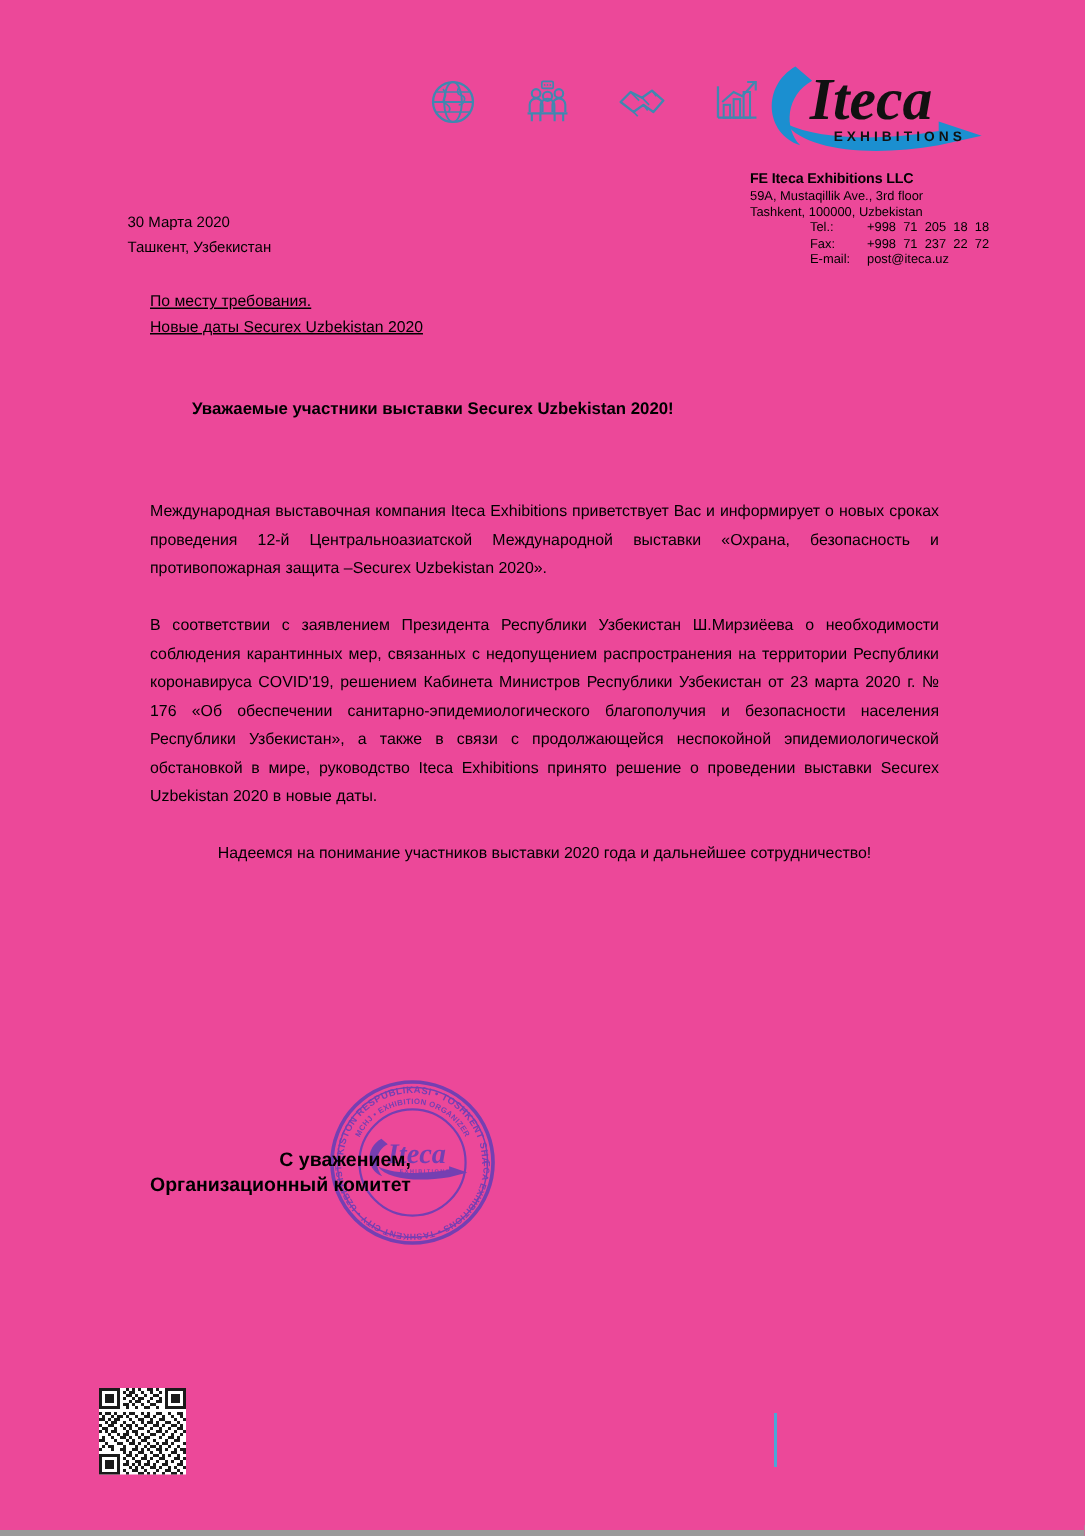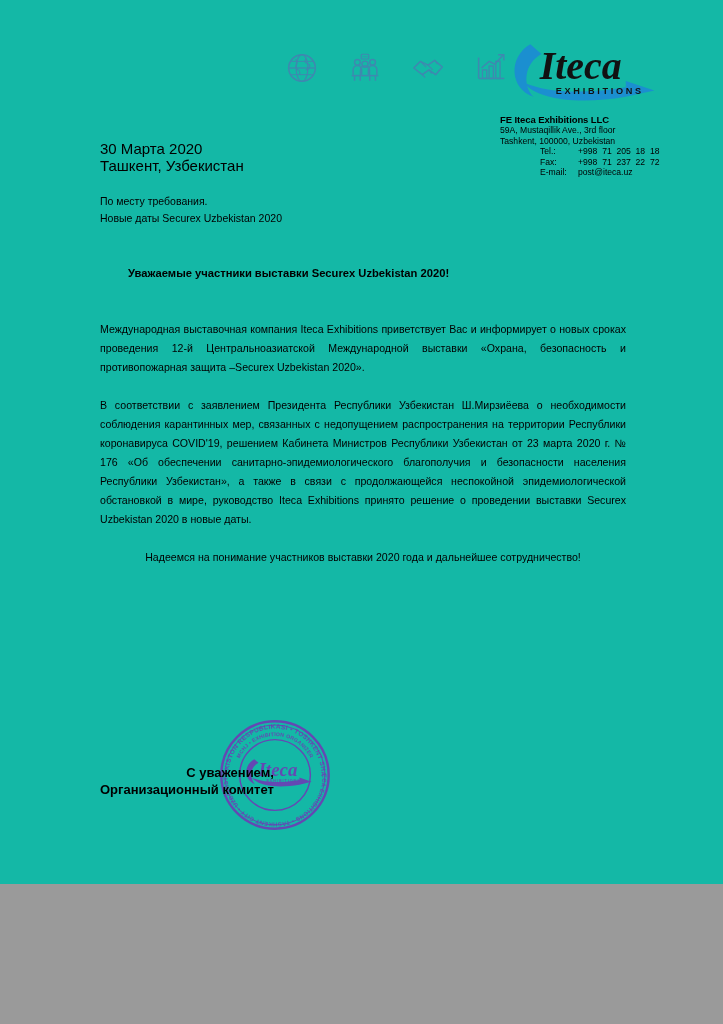--- a/index.html
+++ b/index.html
@@ -3,22 +3,22 @@
 <meta charset="utf-8">
 <style>
   html, body {
     margin: 0;
     padding: 0;
     background: #9a9a9a;
   }
   .page {
     position: relative;
     width: 723px;
-    height: 884px;
-    background: #14b8a6;
+    height: 1020px;
+    background: #ec4899;
     overflow: hidden;
     font-family: "Liberation Sans", sans-serif;
     color: #000000;
     box-sizing: border-box;
   }
 
   
   .header-icons {
     position: absolute;
     left: 283px;
@@ -48,31 +48,32 @@
     line-height: 10.6px;
     white-space: pre;
   }
   .addr-row { display: flex; font-size: 8.6px; line-height: 10.6px; }
   .addr-row .lbl { width: 38px; flex: none; margin-left: 40px; }
   .addr-row .val { white-space: pre; }
 
   
   .date-block {
     position: absolute;
-    left: 100px;
+    left: 85px;
     top: 140px;
-    font-size: 15px;
+    font-size: 10px;
     line-height: 17px;
   }
   .ref-block {
     position: absolute;
     left: 100px;
     top: 193px;
     font-size: 10.5px;
     line-height: 17px;
+    text-decoration: underline;
   }
 
   
   .greeting {
     position: absolute;
     left: 100px;
     top: 267px;
     font-size: 11.2px;
     font-weight: bold;
     margin-left: 28px;
@@ -81,21 +82,21 @@
     position: absolute;
     left: 100px;
     top: 320px;
     width: 526px;
   }
   .para {
     font-size: 10.6px;
     line-height: 19px;
     text-align: justify;
     text-justify: inter-word;
-    margin: 0 0 19px 0;
+    margin: 12px 0 19px 0;
   }
   .para:last-child { margin-bottom: 0; }
   .para b { font-weight: bold; }
   .nojust { text-align: center; }
 
   
   .sign-block {
     position: absolute;
     left: 100px;
     top: 764px;

